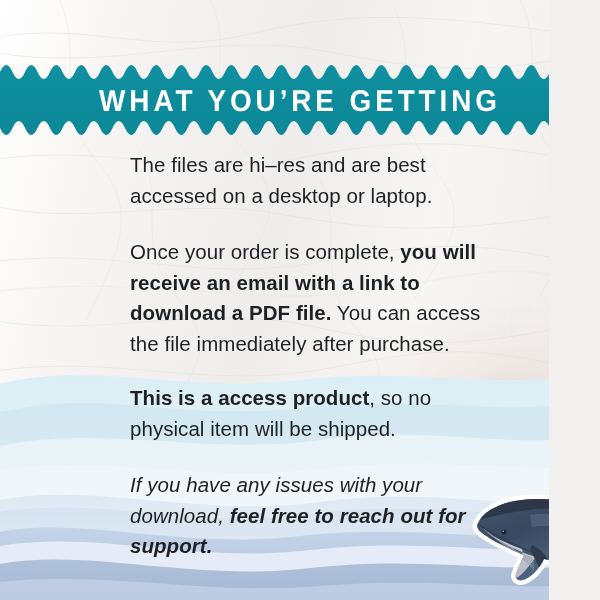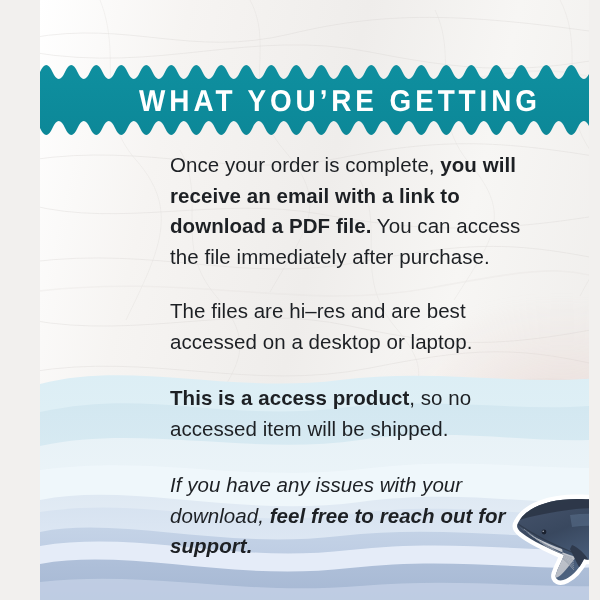--- a/index.html
+++ b/index.html
@@ -1,21 +1,21 @@
 <!DOCTYPE html>
 <html><head>
 <meta charset="utf-8">
 <style>
   html,body{margin:0;padding:0;}
   body{
     width:600px;height:600px;overflow:hidden;
     font-family:"Liberation Sans","DejaVu Sans",sans-serif;
     background:#f2f0ee;
   }
-  .card{position:relative;width:549px;height:600px;overflow:hidden;background:#ef4444;margin-left:40px;}
+  .card{position:relative;width:549px;height:600px;overflow:hidden;background:#ef4444;}
 
   
   .bg-base{position:absolute;inset:0;
     background:
       linear-gradient(103deg,#ffffff 0%,#f6f4f2 22%,#efedeb 48%,#f7f6f4 70%,#eeecea 100%);
   }
   .bg-veins{position:absolute;inset:0;opacity:.55;}
   .bg-warm{position:absolute;left:330px;top:300px;width:320px;height:200px;
     background:radial-gradient(ellipse at 60% 60%, rgba(226,196,190,.40) 0%, rgba(232,210,205,.18) 45%, rgba(255,255,255,0) 72%);
     filter:blur(6px);}
@@ -180,23 +180,23 @@
 
     <path d="M0 182 C 80 166, 180 200, 300 186 C 420 172, 520 198, 600 180 L600 250 L0 250 Z" fill="url(#w4)" opacity=".95"></path>
 
     <path d="M0 196 C 100 180, 190 214, 310 200 C 430 186, 520 210, 600 194 L600 250 L0 250 Z" fill="#e8effa" opacity=".92"></path>
 
     <path d="M0 214 C 90 198, 190 232, 310 218 C 430 204, 520 228, 600 212 L600 250 L0 250 Z" fill="url(#w6)" opacity=".9"></path>
     <path d="M0 232 C 110 220, 200 246, 320 236 C 440 226, 530 244, 600 232 L600 250 L0 250 Z" fill="#c4d1e6" opacity=".8"></path>
   </svg>
 
   <div class="copy">
+    <p class="para p2"><span>The files are hi–res and are best accessed on a desktop or laptop.</span></p>
     <p class="para p1"><span>Once your order is complete, </span><b>you will receive an email with a link to download a PDF file.</b><span> You can access the file immediately after purchase.</span></p>
-    <p class="para p2"><span>The files are hi–res and are best accessed on a desktop or laptop.</span></p>
-    <p class="para p3"><b>This is a access product</b><span>, so no accessed item will be shipped.</span></p>
+    <p class="para p3"><b>This is a access product</b><span>, so no physical item will be shipped.</span></p>
     <p class="para p4"><span>If you have any issues with your download, </span><b>feel free to reach out for support.</b></p>
   </div>
 
   <div class="whale">
     <svg width="150" height="105" viewBox="0 0 150 105" aria-hidden="true">
       <defs>
         <linearGradient id="wbody" x1="0.1" y1="0" x2="0.8" y2="1">
           <stop offset="0" stop-color="#45536b"></stop>
           <stop offset="0.35" stop-color="#39485f"></stop>
           <stop offset="0.7" stop-color="#4a5f7c"></stop>

